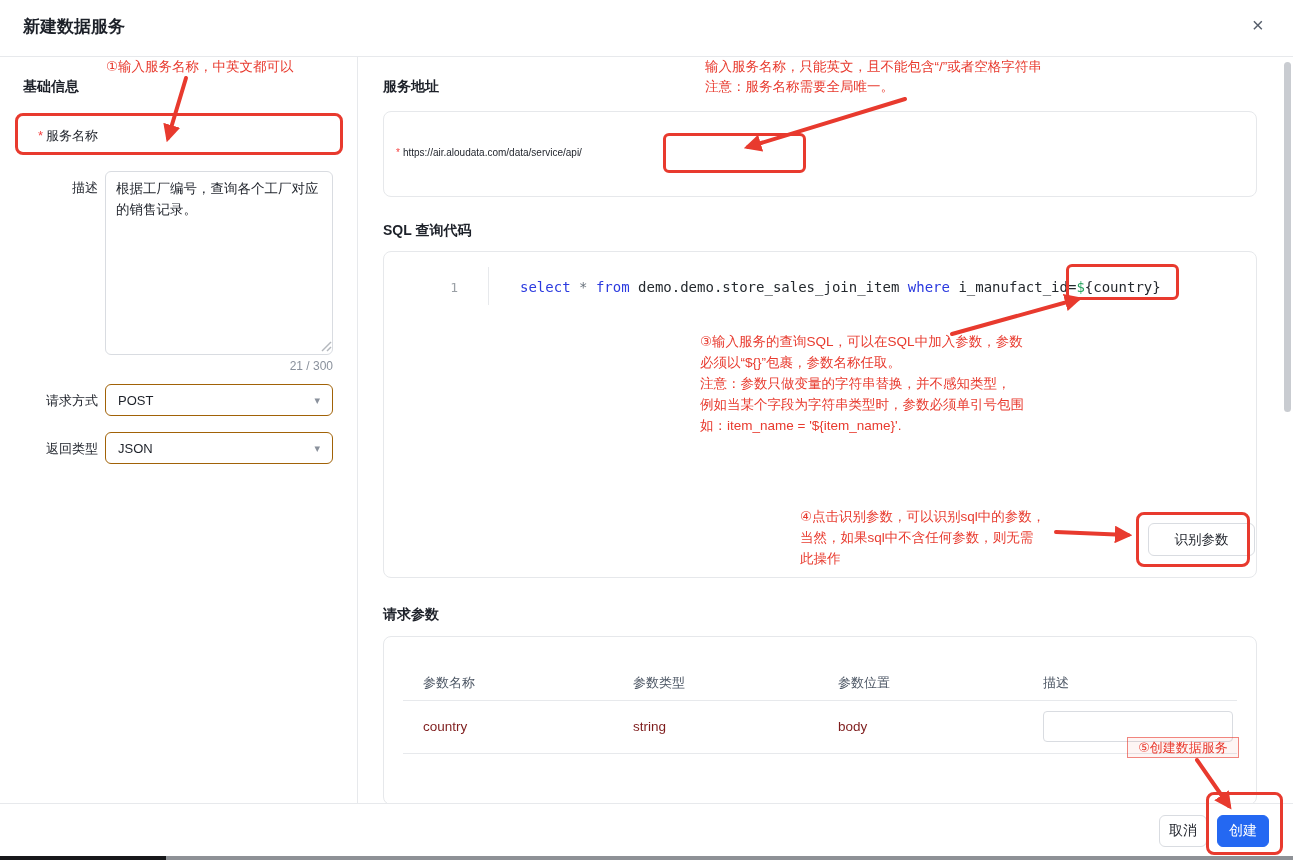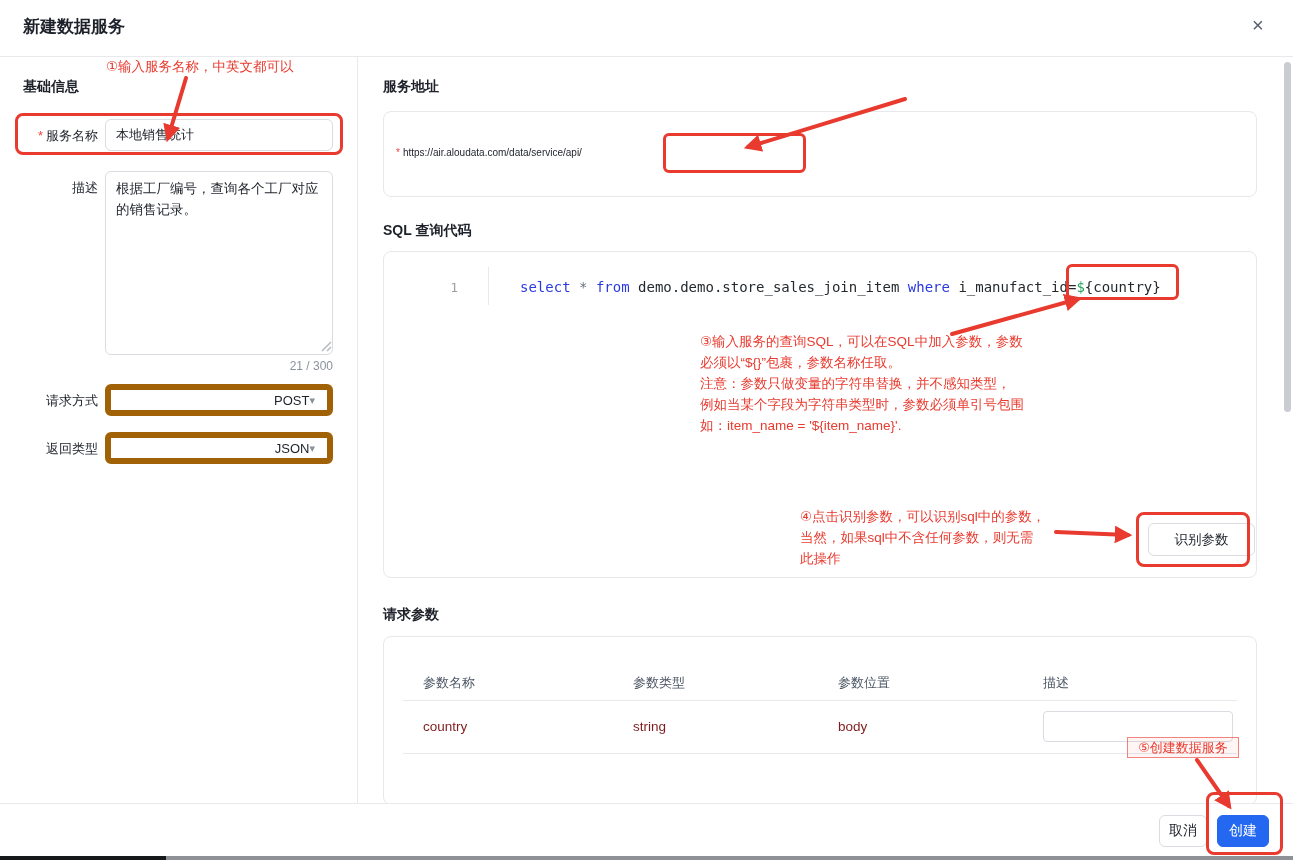--- a/index.html
+++ b/index.html
@@ -15,22 +15,22 @@
   .divider-v { background:#e7e9ec; width:1px; }
   .lbl { font-size:13px; color:#1d2129; text-align:right; }
   .req { color:#f53f3f; margin-right:3px; }
   .inp {
     background:#fff; border:1px solid #d9dce1; border-radius:6px;
     font-size:13px; color:#1d2129; padding:0 10px;
     font-family:"Liberation Sans","DejaVu Sans",sans-serif;
   }
   .inp4 { border-radius:4px; }
   .card { background:#fff; border:1px solid #e6e8eb; border-radius:8px; }
-  .select-box { display:flex; align-items:center; justify-content:flex-end;
-    border:6px solid #a16207; border-radius:6px; padding:0 12px; font-size:13px; cursor:pointer; }
+  .select-box { display:flex; align-items:center; justify-content:space-between;
+    border:1px solid #a16207; border-radius:6px; padding:0 12px; font-size:13px; cursor:pointer; }
   .caret { color:#8a919c; font-size:11px; }
   textarea.inp { padding:6px 10px; line-height:21px; font-size:13.5px; resize:none; overflow:hidden; }
   .counter { font-size:12px; color:#8a919c; text-align:right; }
   .ann { color:#e83a2e; font-size:13.5px; line-height:21px; white-space:pre-line; z-index:8; }
   .redbox { position:absolute; border:3px solid #e83a2e; border-radius:8px; pointer-events:none; z-index:9; }
   .mono { font-family:"DejaVu Sans Mono","Liberation Mono",monospace; }
   .code-line { font-size:14px; white-space:pre; color:#24292e; }
   .tok-kw { color:#2b3adf; }
   .tok-op { color:#6a737d; }
   .tok-dollar { color:#27a35f; }
@@ -56,21 +56,20 @@
 
   <div class="abs h-title" style="left:23px; top:15px;">新建数据服务</div>
   <div class="abs close-x" style="left:1252px; top:15px;">×</div>
   <div class="abs divider-h" style="left:0; top:56px; width:1293px;"></div>
   <div class="abs divider-v" style="left:357px; top:57px; height:746px;"></div>
 
   <div class="abs sec-title" style="left:23px; top:78px;">基础信息</div>
   <div class="abs ann" style="left:106px; top:56px; white-space:nowrap;">①输入服务名称，中英文都可以</div>
 
   <div class="abs lbl" style="left:8px; top:127px; width:90px;"><span class="req">*</span><span>服务名称</span></div>
-  <input class="abs inp" style="left: 105px; top: 119px; width: 228px; height: 32px;" value="本地销售统计">
   <div class="redbox" style="left:15px; top:113px; width:328px; height:42px;"></div>
 
   <div class="abs lbl" style="left:8px; top:179px; width:90px;">描述</div>
   <textarea class="abs inp" style="left: 105px; top: 171px; width: 228px; height: 184px;">根据工厂编号，查询各个工厂对应的销售记录。</textarea>
   <svg class="abs" style="left:321px; top:341px;" width="11" height="11">
     <line x1="1" y1="10" x2="10" y2="1" stroke="#b4b8bd" stroke-width="1.4"></line>
     <line x1="6" y1="10" x2="10" y2="6" stroke="#b4b8bd" stroke-width="1.4"></line>
   </svg>
   <div class="abs counter" style="left:105px; top:359px; width:228px;">21 / 300</div>
 
@@ -79,20 +78,22 @@
     <span>POST</span>
     <span class="caret">▾</span>
   </div>
 
   <div class="abs lbl" style="left:8px; top:440px; width:90px;">返回类型</div>
   <div class="abs select-box" style="left:105px; top:432px; width:228px; height:32px;">
     <span>JSON</span>
     <span class="caret">▾</span>
   </div>
 
+  <div class="abs ann" style="left:705px; top:57px; line-height:20px;">输入服务名称，只能英文，且不能包含“/”或者空格字符串
+注意：服务名称需要全局唯一。</div>
   <div class="abs sec-title" style="left:383px; top:78px;">服务地址</div>
   <div class="abs card" style="left:383px; top:111px; width:874px; height:86px;"></div>
   <div class="abs" style="left:396px; top:147px; font-size:10px;"><span class="req">*</span><span>https://air.aloudata.com/data/service/api/</span></div>
   <div class="redbox" style="left:663px; top:133px; width:143px; height:40px; border-radius:6px;"></div>
 
   <div class="abs sec-title" style="left:383px; top:222px;">SQL 查询代码</div>
   <div class="abs card" style="left:383px; top:251px; width:874px; height:327px;"></div>
   <div class="abs gutter-num mono" style="left:433px; top:280px; width:25px;">1</div>
   <div class="abs divider-v" style="left:488px; top:267px; height:38px;"></div>
   <div class="abs code-line mono" style="left:520px; top:279px;"><span class="tok-kw">select</span><span> </span><span class="tok-op">*</span><span> </span><span class="tok-kw">from</span><span> </span><span>demo.demo.store_sales_join_item</span><span> </span><span class="tok-kw">where</span><span> </span><span>i_manufact_id</span><span>=</span><span class="tok-dollar">$</span><span>{country}</span></div>

